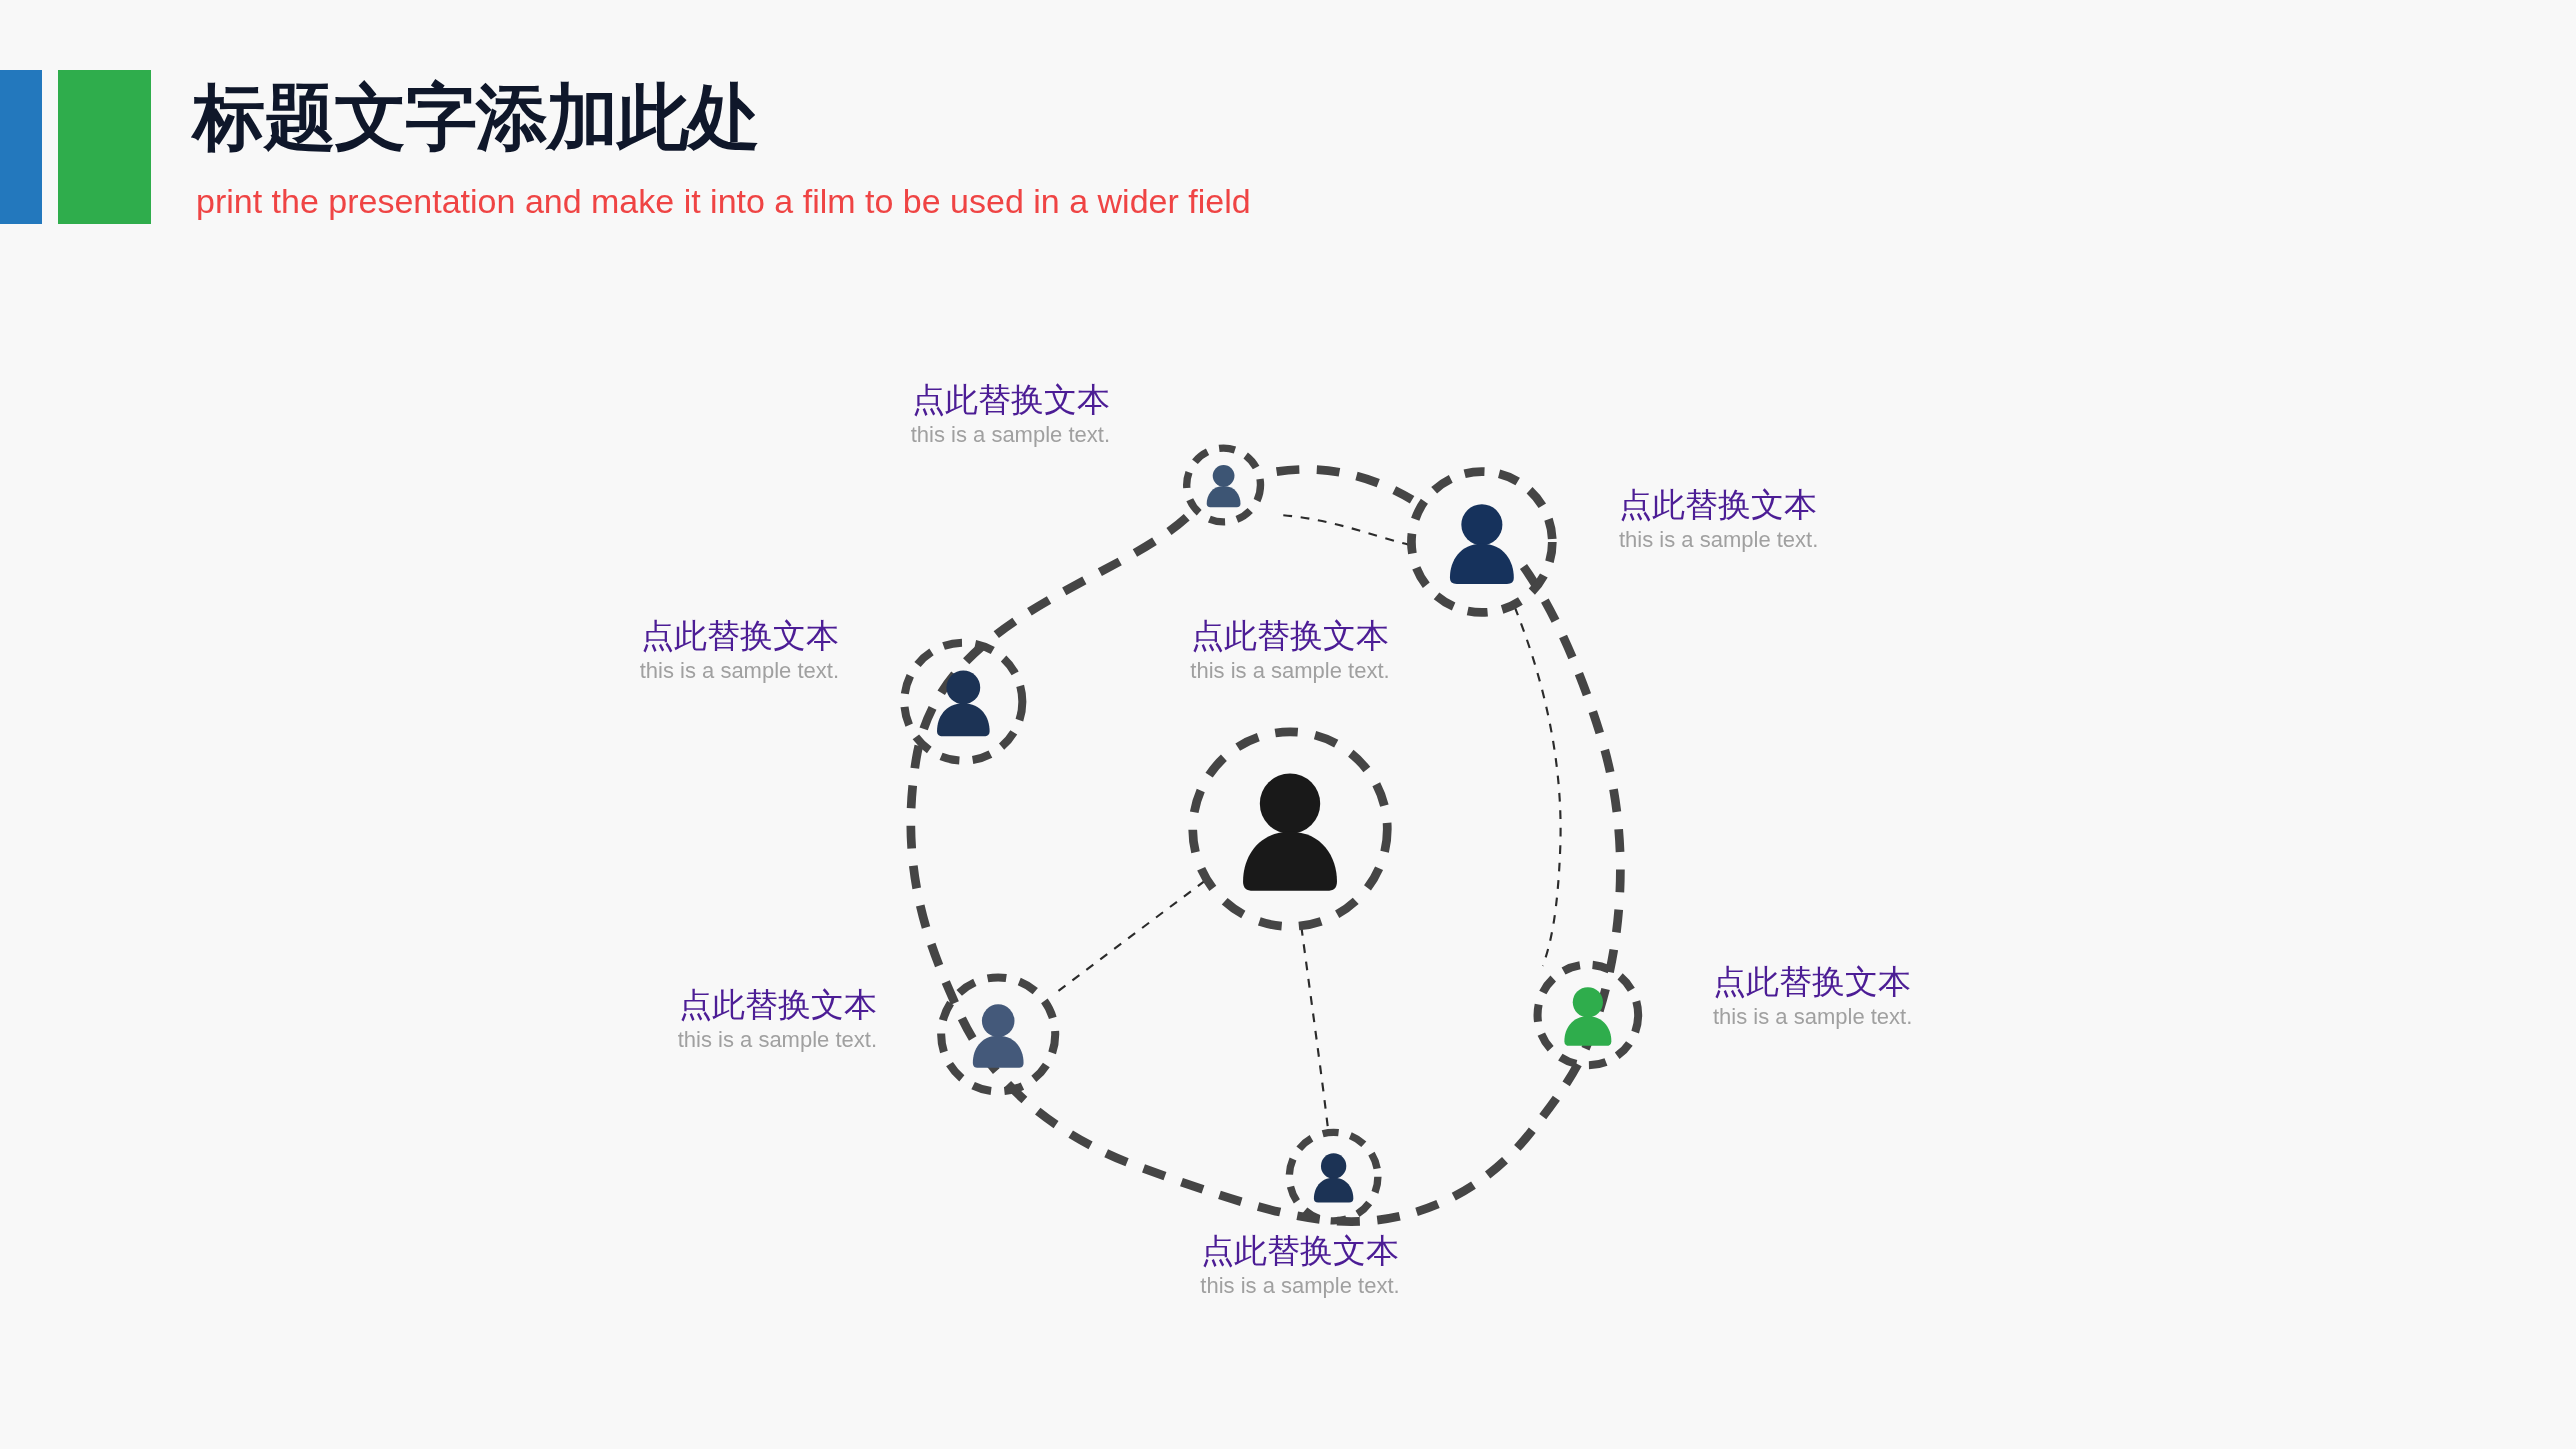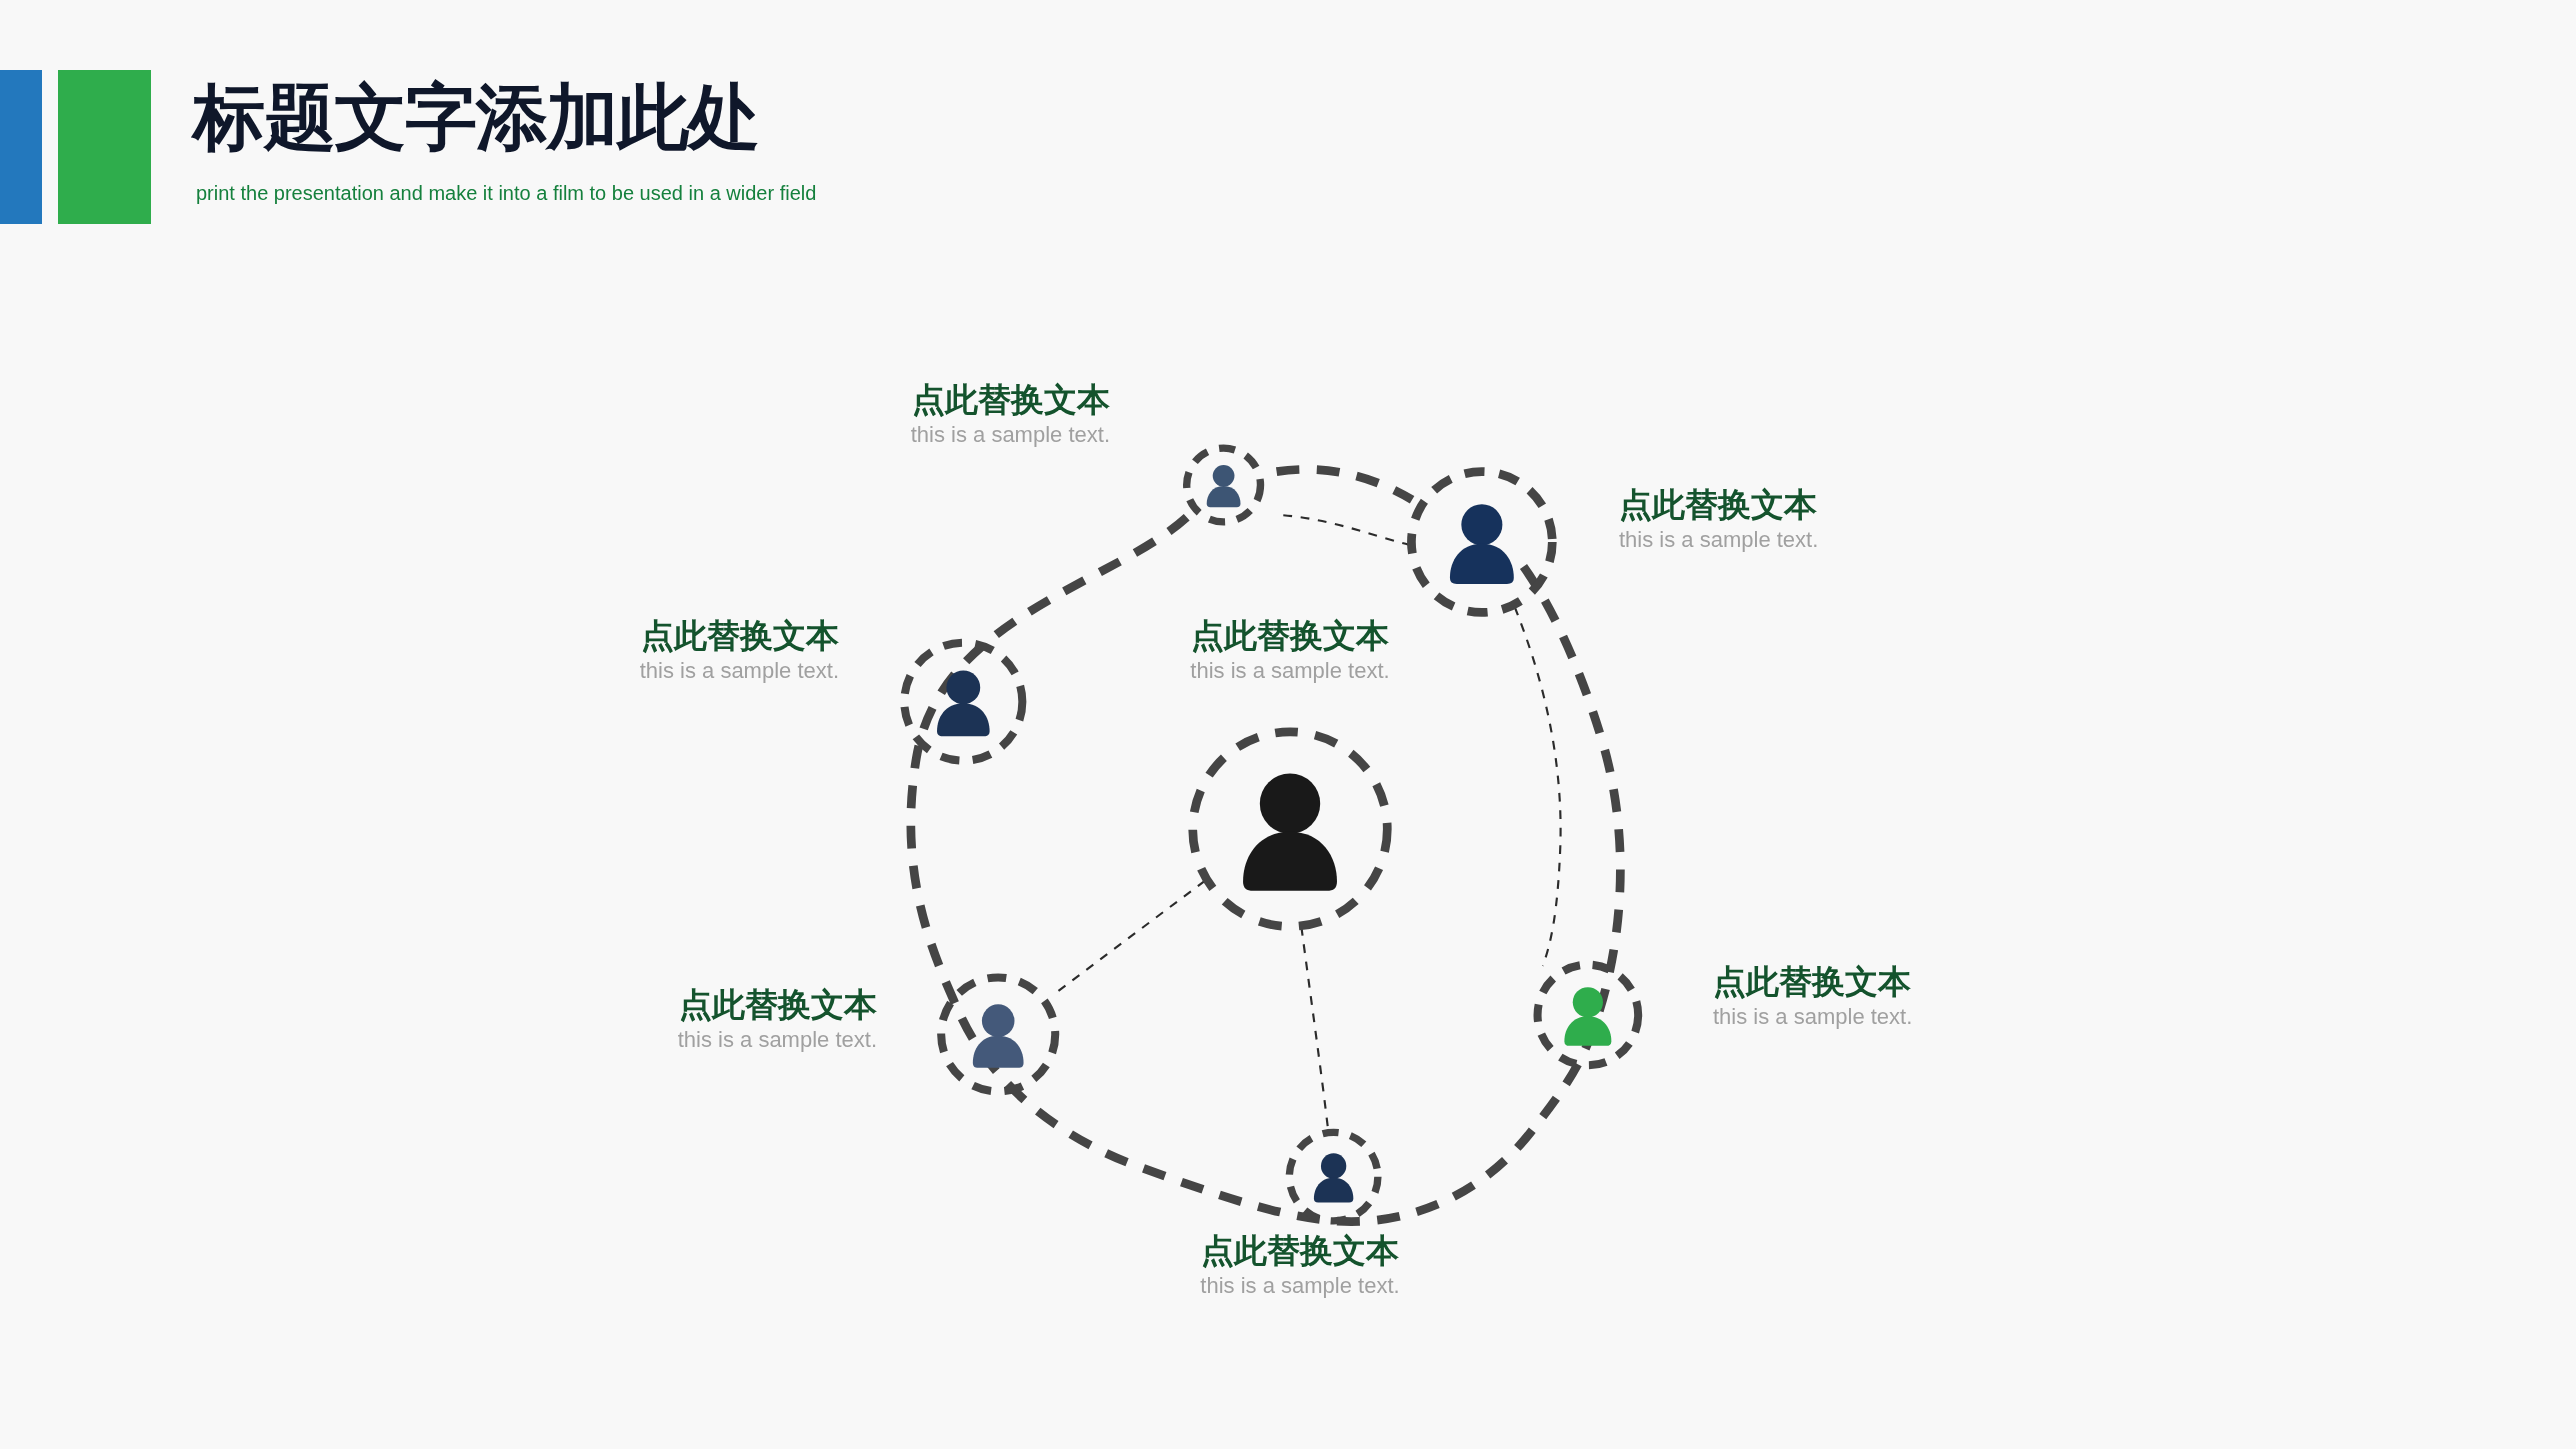--- a/index.html
+++ b/index.html
@@ -41,45 +41,45 @@
     font-weight: bold;
     color: #0f172a;
     letter-spacing: -1.3px;
     white-space: nowrap;
     line-height: 1.15;
   }
   #page-subtitle {
     position: absolute;
     left: 196px;
     top: 182px;
-    font-size: 20px;
-    color: #15803d;
+    font-size: 34px;
+    color: #ef4444;
     white-space: nowrap;
     font-weight: 300;
   }
 
   
   #diagram-svg {
     position: absolute;
     left: 0;
     top: 0;
     width: 2576px;
     height: 1449px;
   }
 
   .node-label {
     position: absolute;
     white-space: nowrap;
   }
   .node-label .label-title {
     display: block;
     font-size: 33px;
-    color: #14532d;
+    color: #4c1d95;
     line-height: 1.18;
-    font-weight: 700;
+    font-weight: 400;
   }
   .node-label .label-sub {
     display: block;
     font-size: 22px;
     color: #a0a0a0;
     line-height: 1.35;
     font-weight: 300;
   }
   .align-right { text-align: right; transform: translateX(-100%); }
   .align-left  { text-align: left; }

